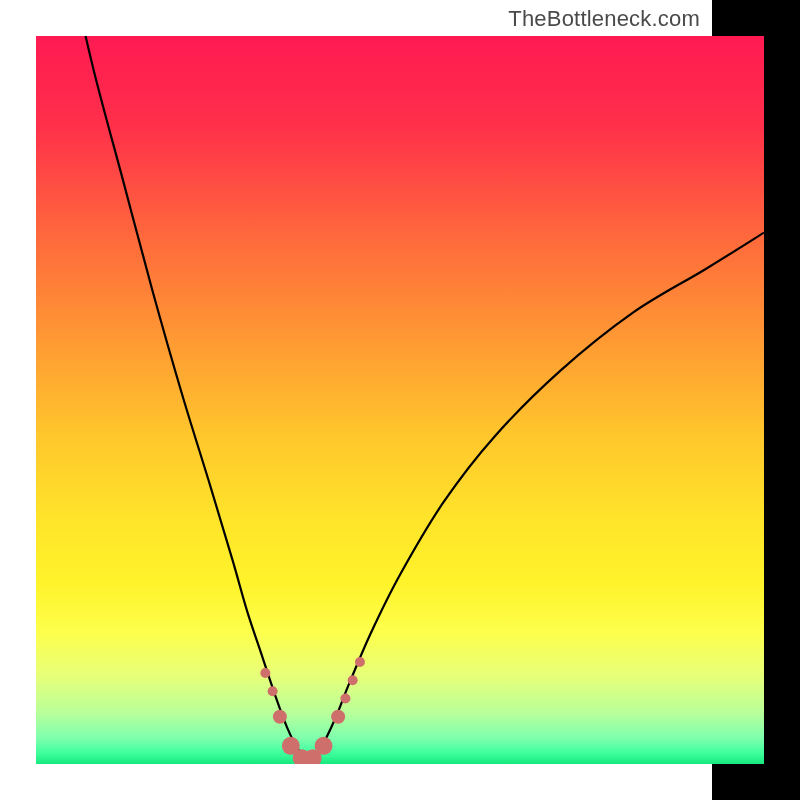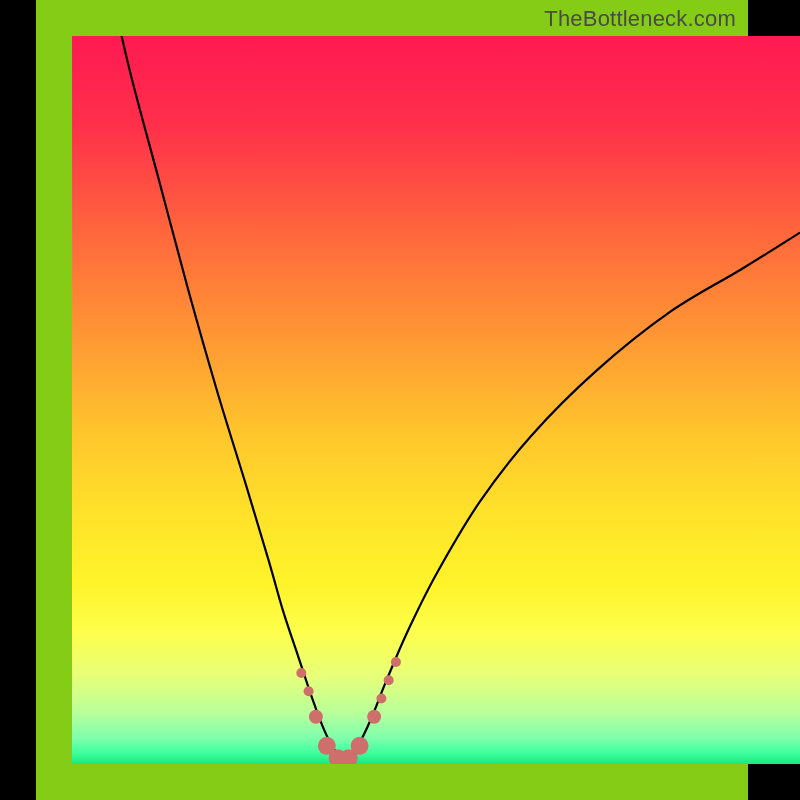--- a/index.html
+++ b/index.html
@@ -10,22 +10,21 @@
     background: #000;
     overflow: hidden;
     font-family: Arial, Helvetica, sans-serif;
   }
   .frame {
     position: absolute;
     left: 0;
     top: 0;
     width: 712px;
     height: 800px;
-    background: #84cc16;
-    margin-left: 36px;
+    background: #ffffff;
   }
   .plot {
     position: absolute;
     left: 36px;
     top: 36px;
     width: 728px;
     height: 728px;
     overflow: hidden;
   }
   .gradient {

